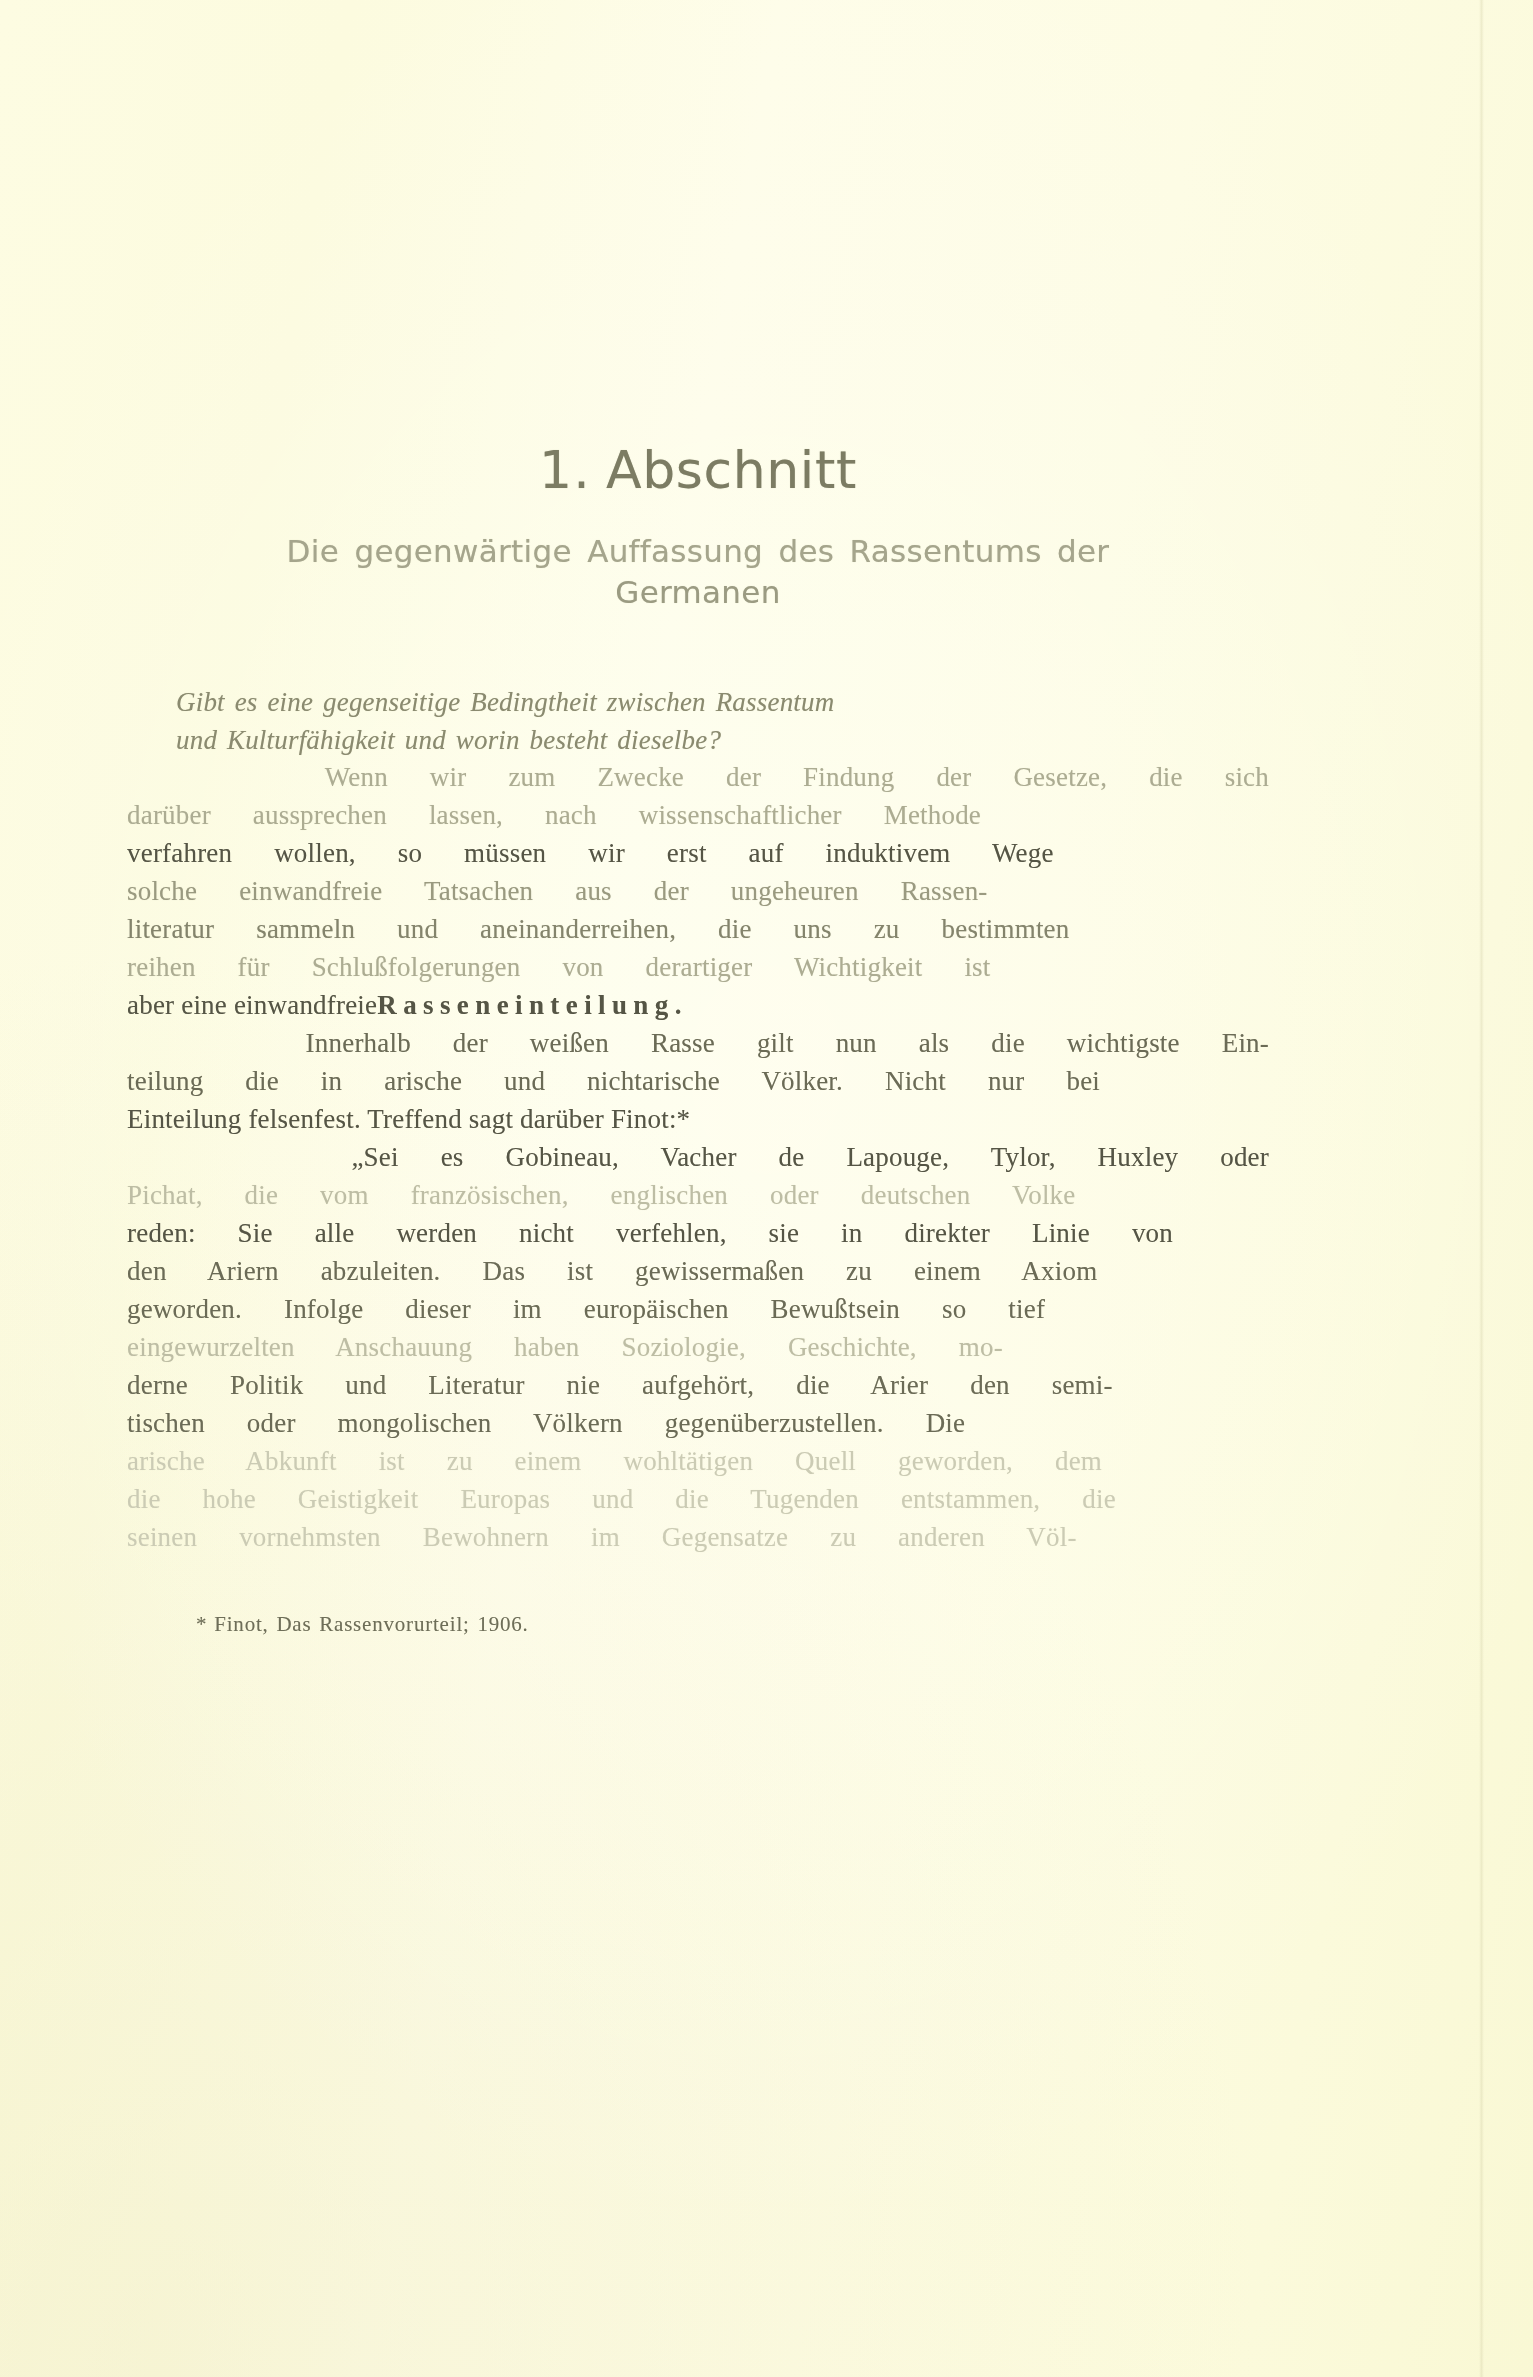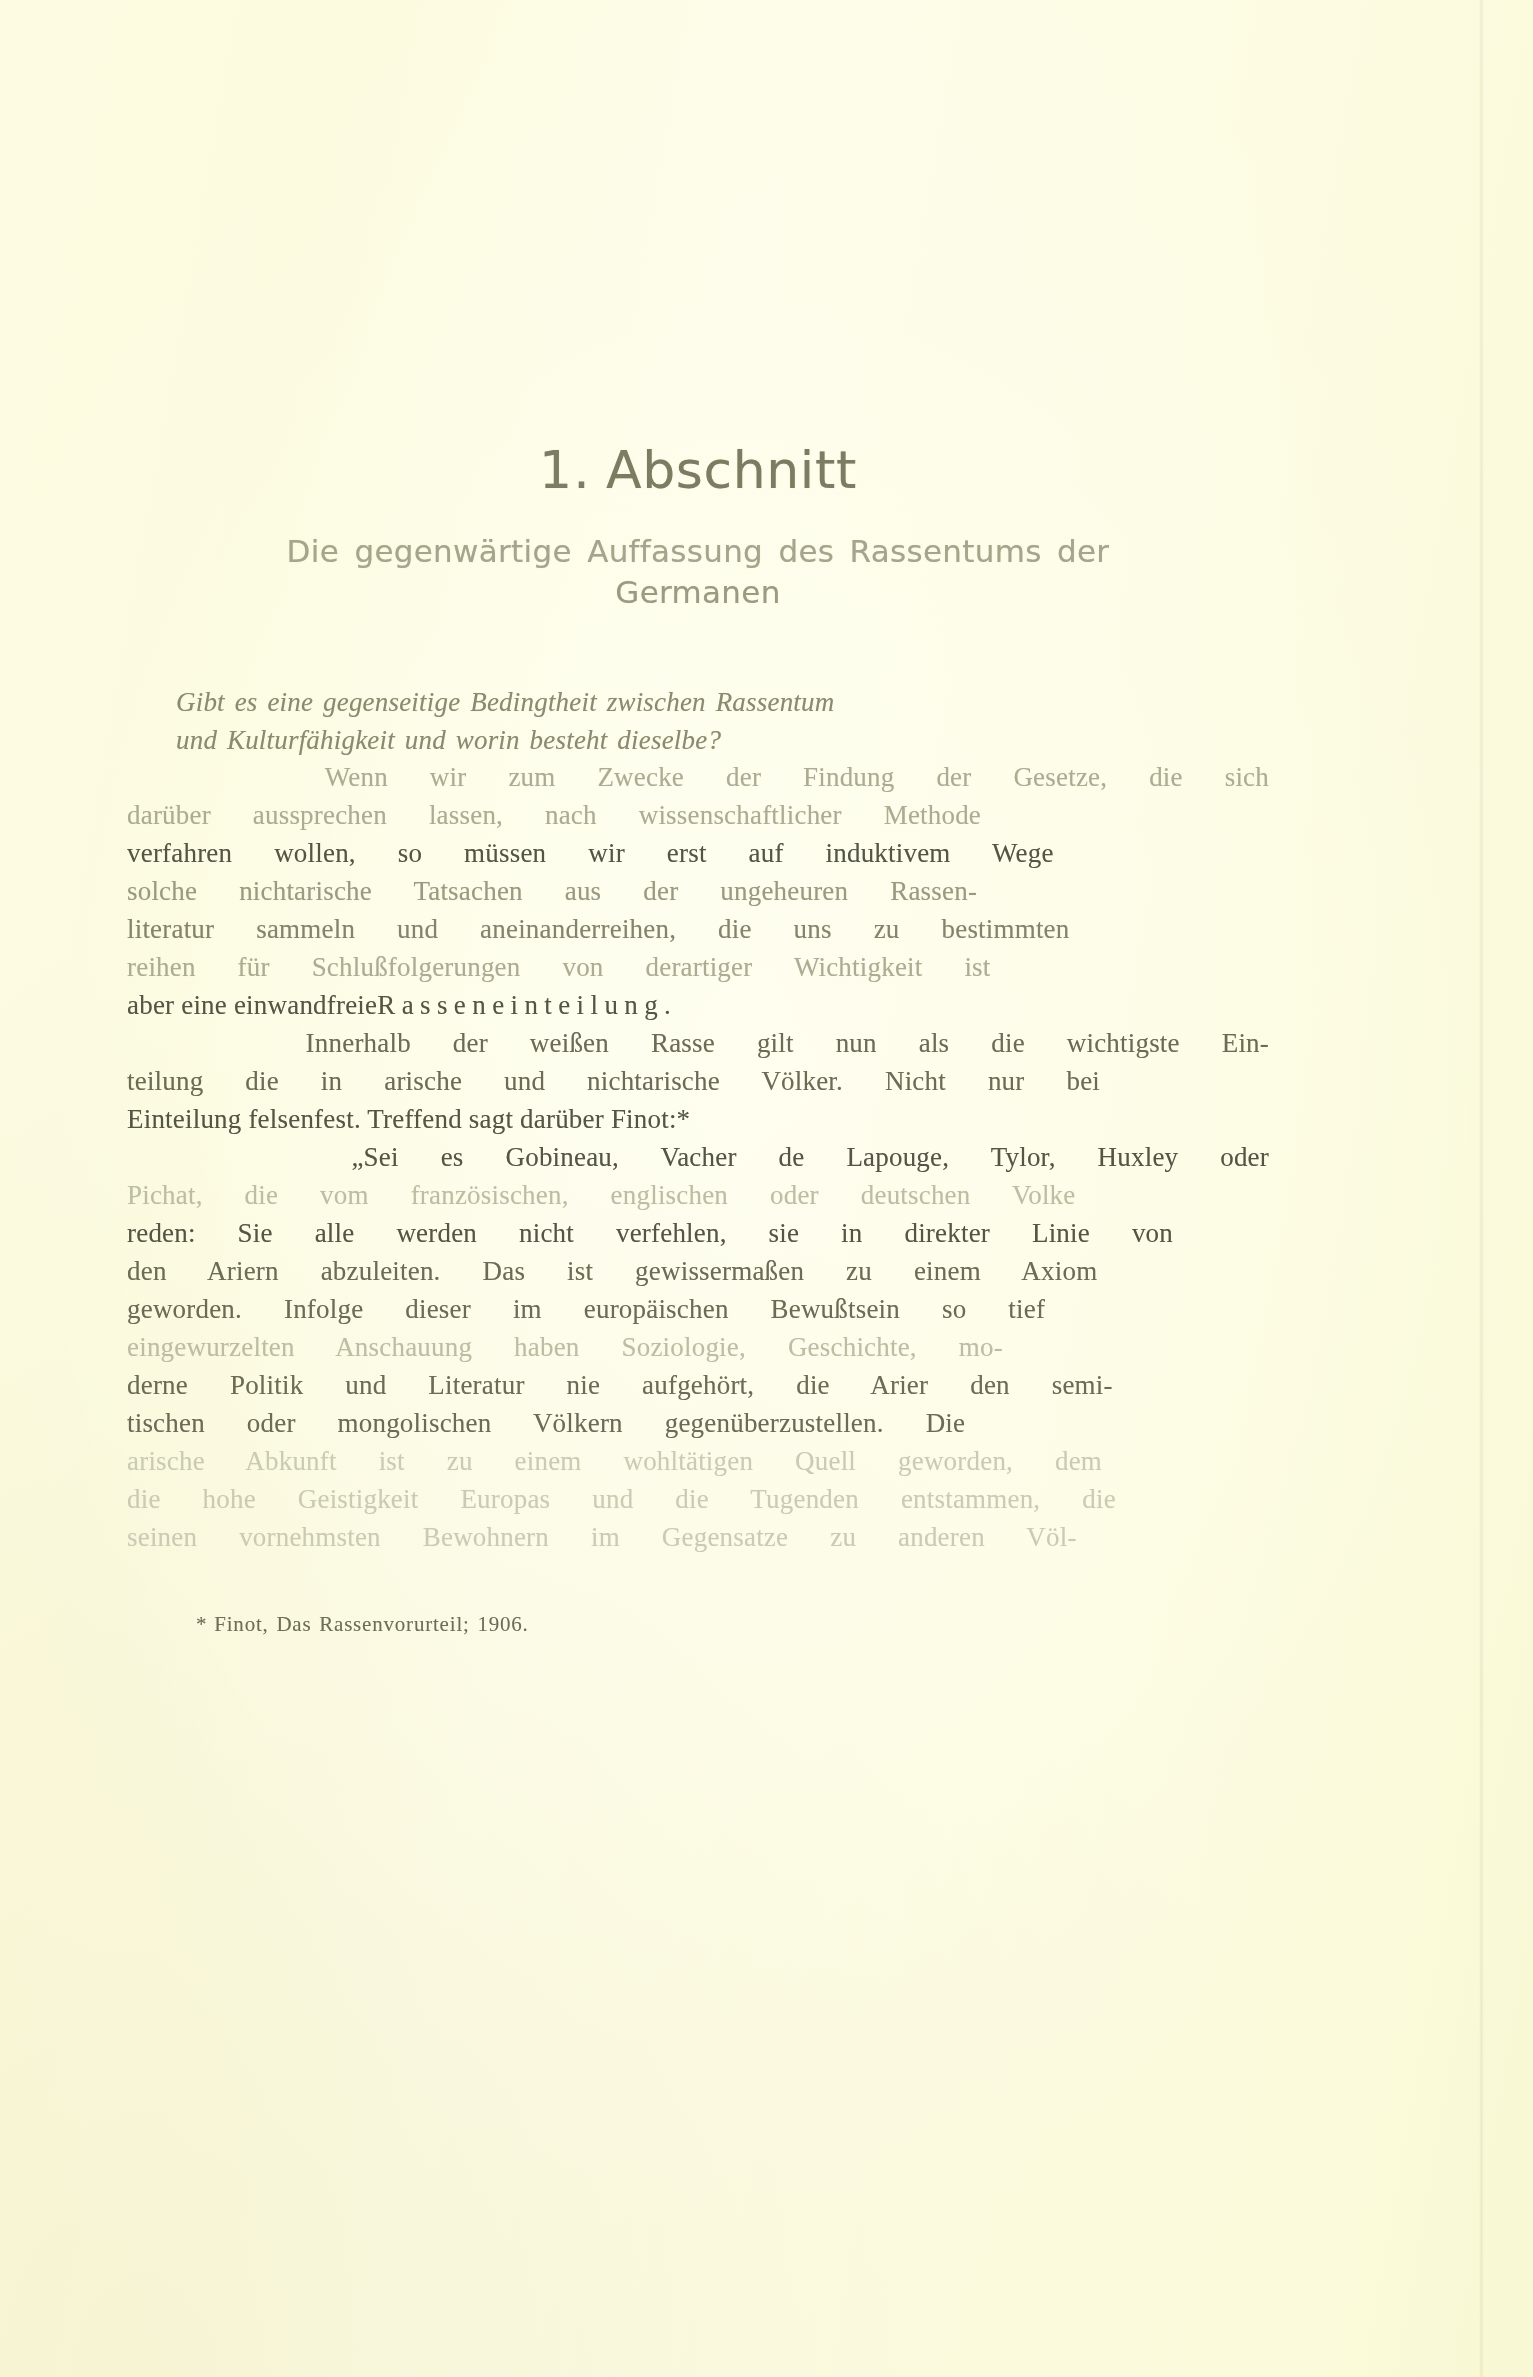--- a/index.html
+++ b/index.html
@@ -138,21 +138,21 @@
 
   
   .ink-0  { color: #555545; text-shadow: 0 0 0.6px rgba(85,85,69,0.30); }
   .ink-1  { color: #6b6b56; text-shadow: 0 0 0.6px rgba(107,107,86,0.30); }
   .ink-2  { color: #84846c; text-shadow: 0 0 0.7px rgba(132,132,108,0.32); }
   .ink-3  { color: #9a9a80; text-shadow: 0 0 0.8px rgba(154,154,128,0.34); }
   .ink-4  { color: #acac92; text-shadow: 0 0 0.8px rgba(172,172,146,0.32); }
   .ink-5  { color: #bdbda4; text-shadow: 0 0 0.9px rgba(189,189,164,0.30); }
   .ink-6  { color: #cbcbb4; text-shadow: 0 0 0.9px rgba(203,203,180,0.28); }
 
-  .spaced-out { letter-spacing: 6.4px; }
+  .spaced-out { letter-spacing: 6.4px; font-weight: bold; }
 
   .footnote-sep-space { height: 54px; }
 
   .footnote {
     margin: 0;
     padding-left: 69px;
     font-size: 21px;
     line-height: 1.3;
     color: #6e6e58;
     letter-spacing: 0.8px;
@@ -190,21 +190,21 @@
         <div class="line indent ink-4">
             <span style="word-spacing: 35px;">Wenn wir zum Zwecke der Findung der Gesetze, die sich</span>
           </div>
         <div class="line ink-4">
             <span style="word-spacing: 35px;">darüber aussprechen lassen, nach wissenschaftlicher Methode</span>
           </div>
         <div class="line ink-0">
             <span style="word-spacing: 35px;">verfahren wollen, so müssen wir erst auf induktivem Wege</span>
           </div>
         <div class="line ink-3">
-            <span style="word-spacing: 35px;">solche nichtarische Tatsachen aus der ungeheuren Rassen-</span>
+            <span style="word-spacing: 35px;">solche einwandfreie Tatsachen aus der ungeheuren Rassen-</span>
           </div>
         <div class="line ink-2">
             <span style="word-spacing: 35px;">literatur sammeln und aneinanderreihen, die uns zu bestimmten</span>
           </div>
         <div class="line ink-4">
             <span style="word-spacing: 35px;">reihen für Schlußfolgerungen von derartiger Wichtigkeit ist</span>
           </div>
         <div class="line flush ink-0">
           <span>aber eine einwandfreie </span>
             <span class="spaced-out">Rasseneinteilung.</span>

